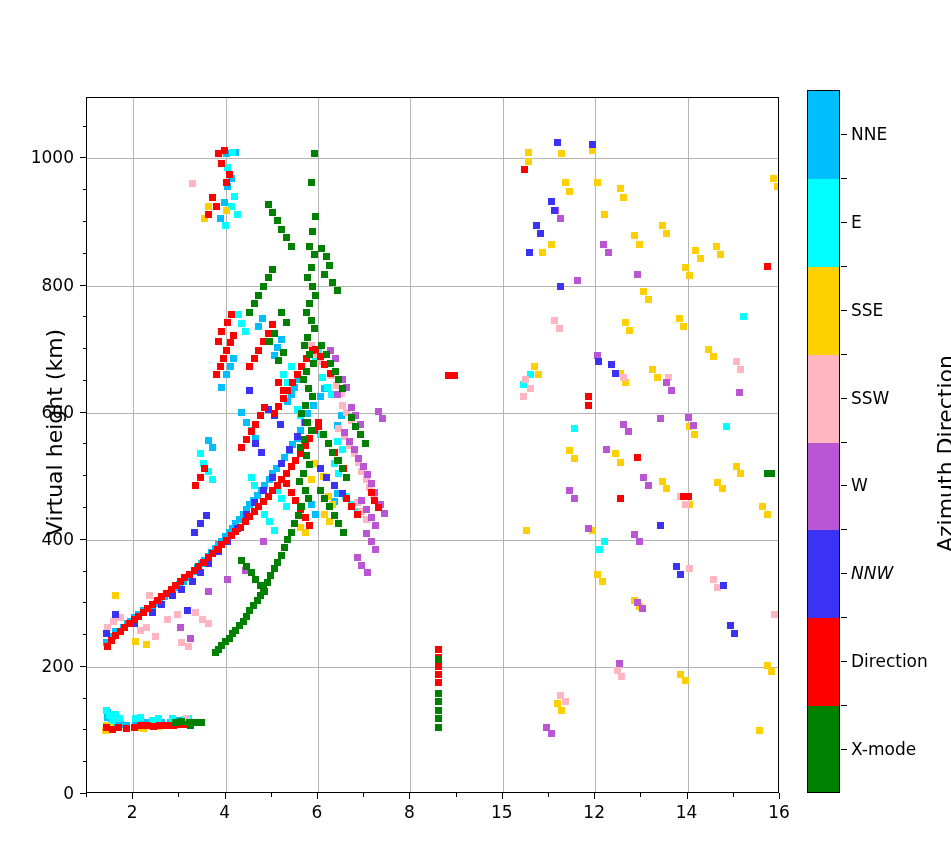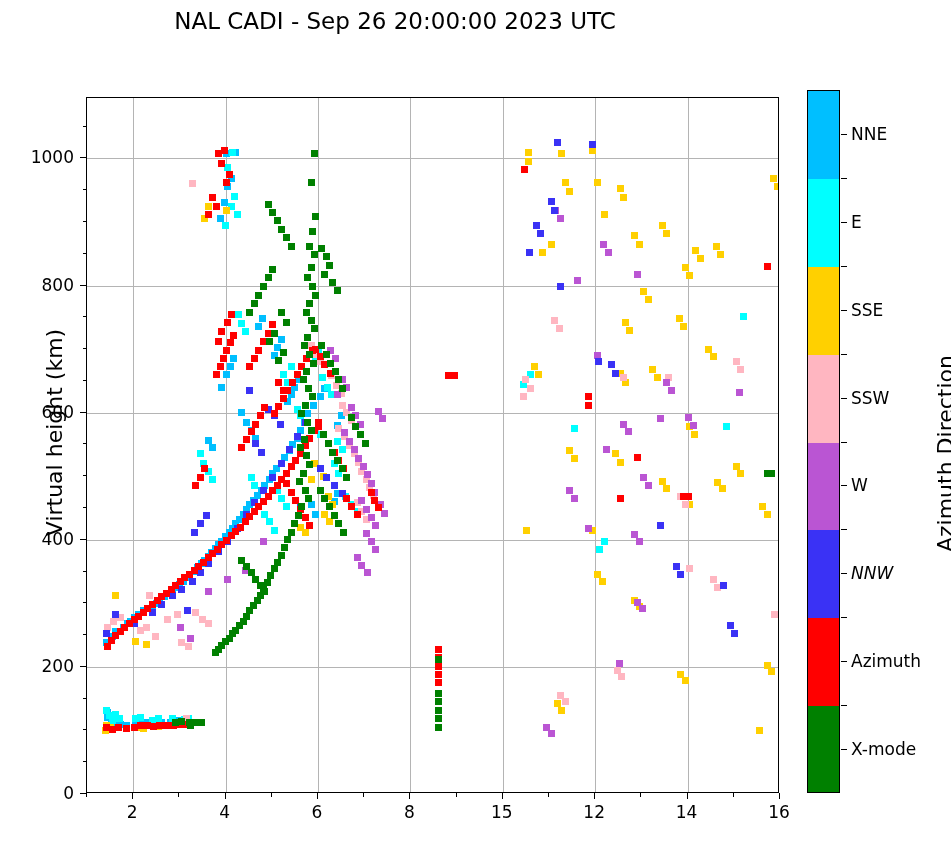--- a/index.html
+++ b/index.html
@@ -168,21 +168,20 @@
     transform: rotate(-90deg);
     transform-origin: center center;
     white-space: nowrap;
   }
 </style>
 </head>
 <body>
 
 <div id="figure">
 
-  <div id="plot-title">NAL CADI - Sep 26 20:00:00 2023 UTC</div>
 
   <div id="axes">
       <div class="gridline-v" style="left: 46.2px;"></div>
       <div class="gridline-v" style="left: 138.6px;"></div>
       <div class="gridline-v" style="left: 231px;"></div>
       <div class="gridline-v" style="left: 323.4px;"></div>
       <div class="gridline-v" style="left: 415.8px;"></div>
       <div class="gridline-v" style="left: 508.2px;"></div>
       <div class="gridline-v" style="left: 600.6px;"></div>
       <div class="gridline-h" style="top: 568.877px;"></div>
@@ -960,21 +959,21 @@
       <div class="cb-tick" style="top: 397.562px;"></div>
       <div class="cb-label" style="top: 397.562px;">SSW</div>
       <div class="cb-tick" style="top: 353.625px;"></div>
       <div class="cb-tick" style="top: 485.438px;"></div>
       <div class="cb-label" style="top: 485.438px;">W</div>
       <div class="cb-tick" style="top: 441.5px;"></div>
       <div class="cb-tick" style="top: 573.312px;"></div>
       <div class="cb-label" style="top: 573.312px; font-style: italic;">NNW</div>
       <div class="cb-tick" style="top: 529.375px;"></div>
       <div class="cb-tick" style="top: 661.188px;"></div>
-      <div class="cb-label" style="top: 661.188px;">Azimuth</div>
+      <div class="cb-label" style="top: 661.188px;">Direction</div>
       <div class="cb-tick" style="top: 617.25px;"></div>
       <div class="cb-tick" style="top: 749.062px;"></div>
       <div class="cb-label" style="top: 749.062px;">X-mode</div>
       <div class="cb-tick" style="top: 705.125px;"></div>
     </div>
   <div id="cblabel">Azimuth Direction</div>
 
 </div>
 
 </body></html>

